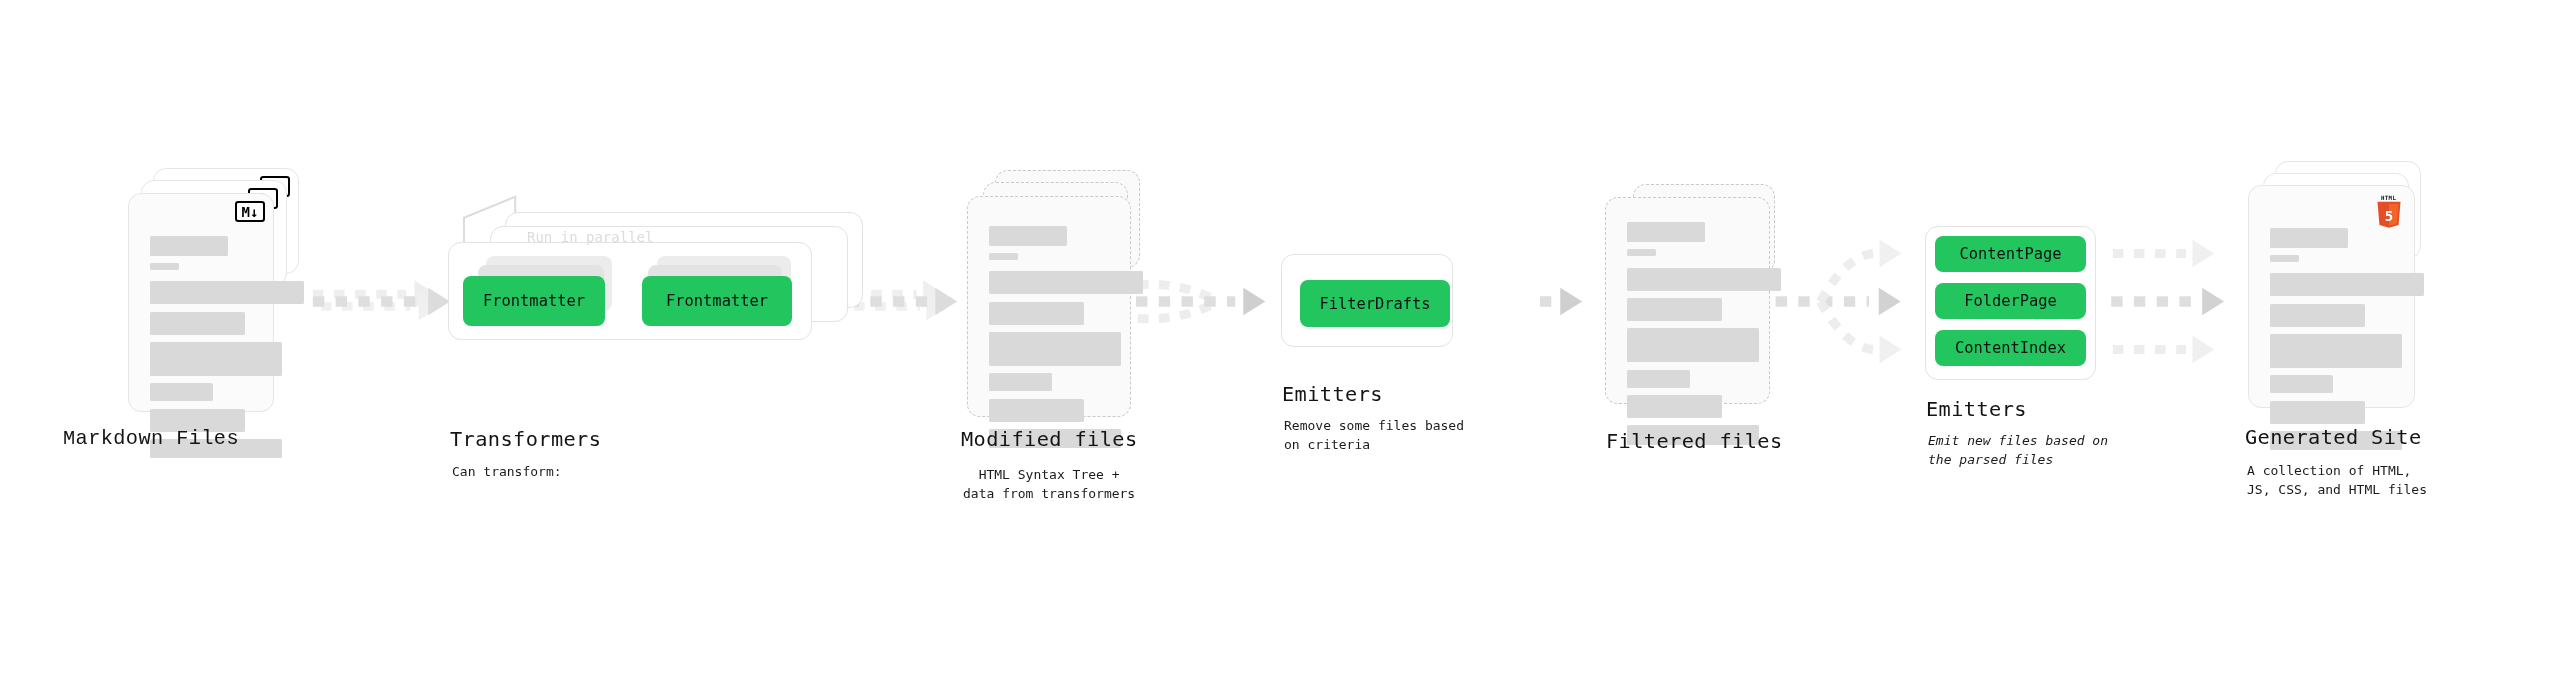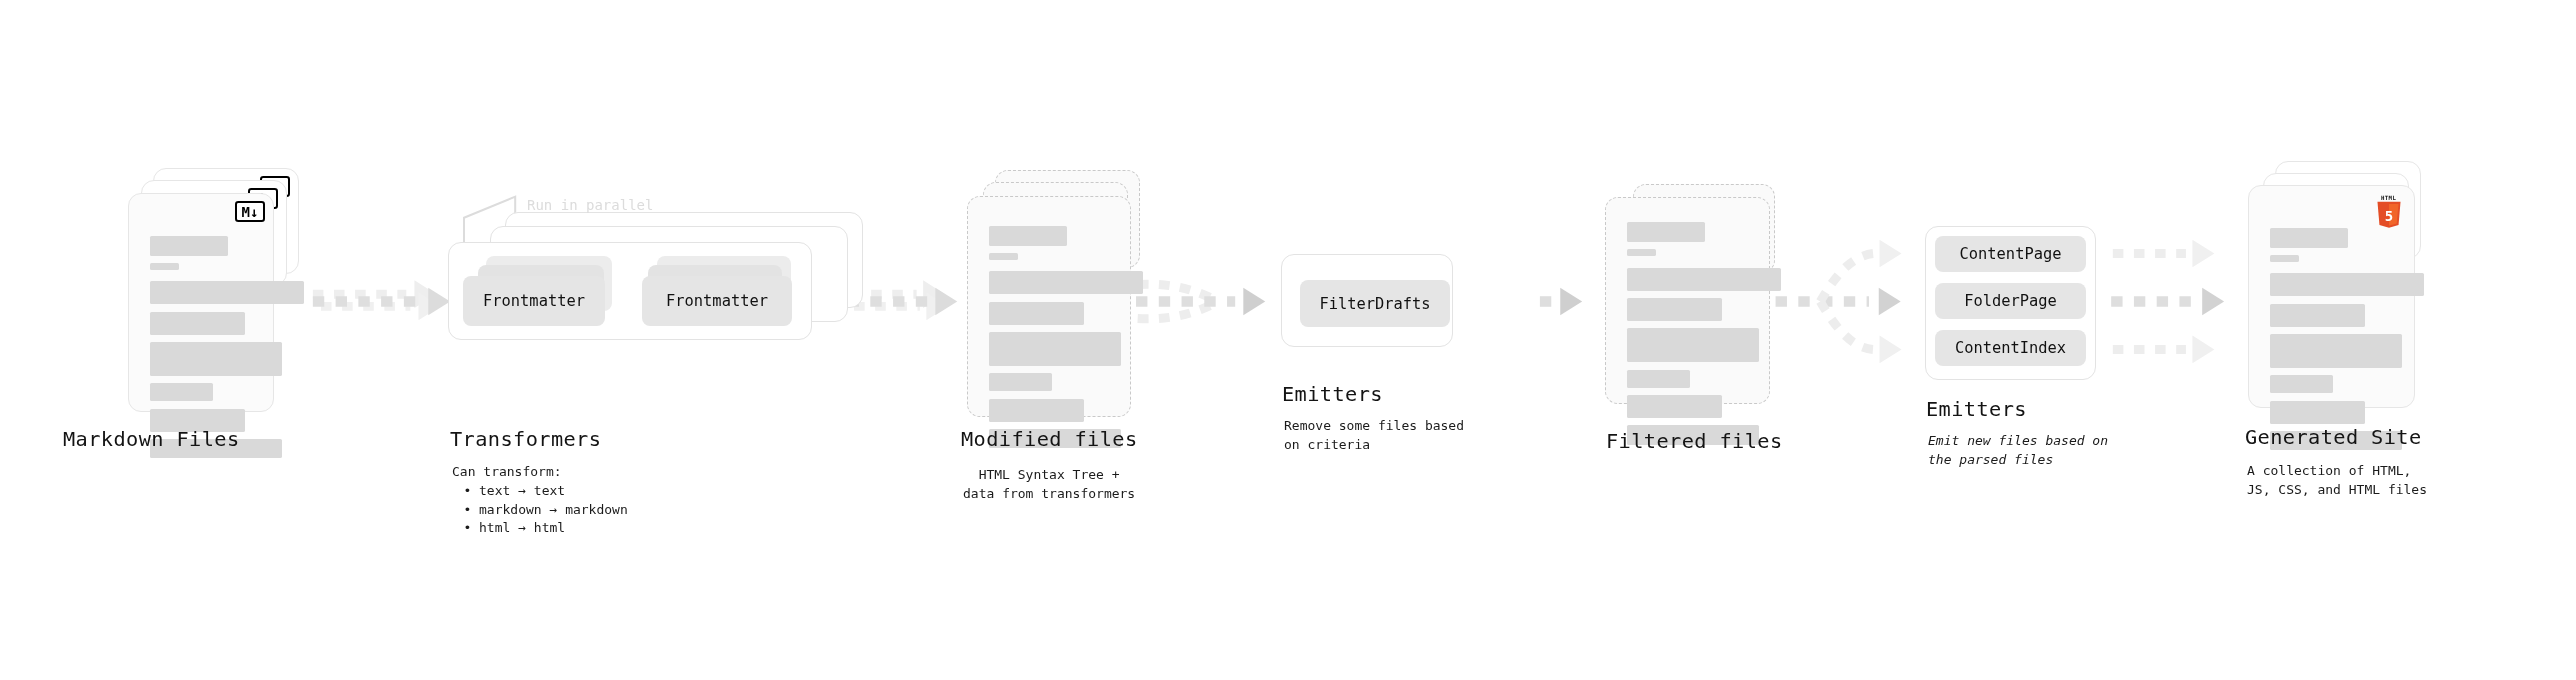--- a/index.html
+++ b/index.html
@@ -47,34 +47,35 @@
 
   
   .group {
     position:absolute;
     border:1.6px solid #e3e3e3;
     border-radius:13px;
     background:#ffffff;
   }
   .chip {
     position:absolute;
-    background:#e5e5e5;
+    background:#22c55e;
     border-radius:8.1px;
     display:flex; align-items:center; justify-content:center;
     font-size:15.4px; color:#111;
     white-space:nowrap;
   }
   .chip.ghost1 { background:#ececec; }
   .chip.ghost2 { background:#e3e3e3; }
 
   .parallel-label {
     position:absolute;
     font-size:14px;
     color:#dcdcdc;
     white-space:nowrap;
+    margin-top:32px;
   }
 
   
   .md-badge {
     position:absolute;
     width:30px; height:21px;
     border:2.4px solid #000;
     border-radius:3.3px;
     background:#fff;
     display:flex; align-items:center; justify-content:center;
@@ -180,46 +181,39 @@
           <div class="bar" style="width: 29px; height: 7.3px; margin-bottom: 11.4px;"></div>
           <div class="bar" style="width: 154px; height: 23px;"></div>
           <div class="bar" style="width: 95px; height: 23px;"></div>
           <div class="bar" style="width: 132px; height: 34px;"></div>
           <div class="bar" style="width: 63px; height: 18px;"></div>
           <div class="bar" style="width: 95px; height: 23px;"></div>
           <div class="bar" style="width: 132px; height: 19.5px;"></div>
         </div>
     </div>
   </div>
-  <div class="title" style="left:63px; top:427px;">Markdown Files</div>
+  <div class="title" style="left:63px; top:427px;font-family:Liberation Mono, monospace;">Markdown Files</div>
 
   <div class="stack">
     <div class="group" style="left:505px; top:212px; width:358px; height:96px;"></div>
     <div class="group" style="left:490px; top:226px; width:358px; height:96px;"></div>
     <div class="group" style="left:448px; top:242px; width:364px; height:98px;"></div>
 
     <div class="chip ghost1" style="left:486px; top:256px; width:126px; height:55px;"></div>
     <div class="chip ghost2" style="left:478px; top:265px; width:126px; height:55px;"></div>
     <div class="chip" style="left:463px; top:276px; width:142px; height:50px;">Frontmatter</div>
 
     <div class="chip ghost1" style="left:657px; top:256px; width:134px; height:55px;"></div>
     <div class="chip ghost2" style="left:648px; top:265px; width:134px; height:55px;"></div>
     <div class="chip" style="left:642px; top:276px; width:150px; height:50px;">Frontmatter</div>
 
     <div class="parallel-label" style="left:527px; top:197px;">Run in parallel</div>
   </div>
   <div class="title" style="left:450px; top:427px;">Transformers</div>
   <div class="subtitle" style="left:452px; top:463px;">Can transform:</div>
-  <div class="sublist" style="left:452px; top:482px;">
-    <ul>
-      <li>text → text</li>
-      <li>markdown → markdown</li>
-      <li>html → html</li>
-    </ul>
-  </div>
 
   <div class="stack">
     <div class="card dashed" style="left:995px; top:170px; width:145px; height:98px;"></div>
     <div class="card dashed" style="left:983px; top:182px; width:145px; height:98px;"></div>
     <div class="card dashed" style="left:967px; top:196px; width:164px; height:221px;">
       <div class="card-body" style="top:29px;">
           <div class="bar" style="width: 78px; height: 19.5px;"></div>
           <div class="bar" style="width: 29px; height: 7.3px; margin-bottom: 11.4px;"></div>
           <div class="bar" style="width: 154px; height: 23px;"></div>
           <div class="bar" style="width: 95px; height: 23px;"></div>

